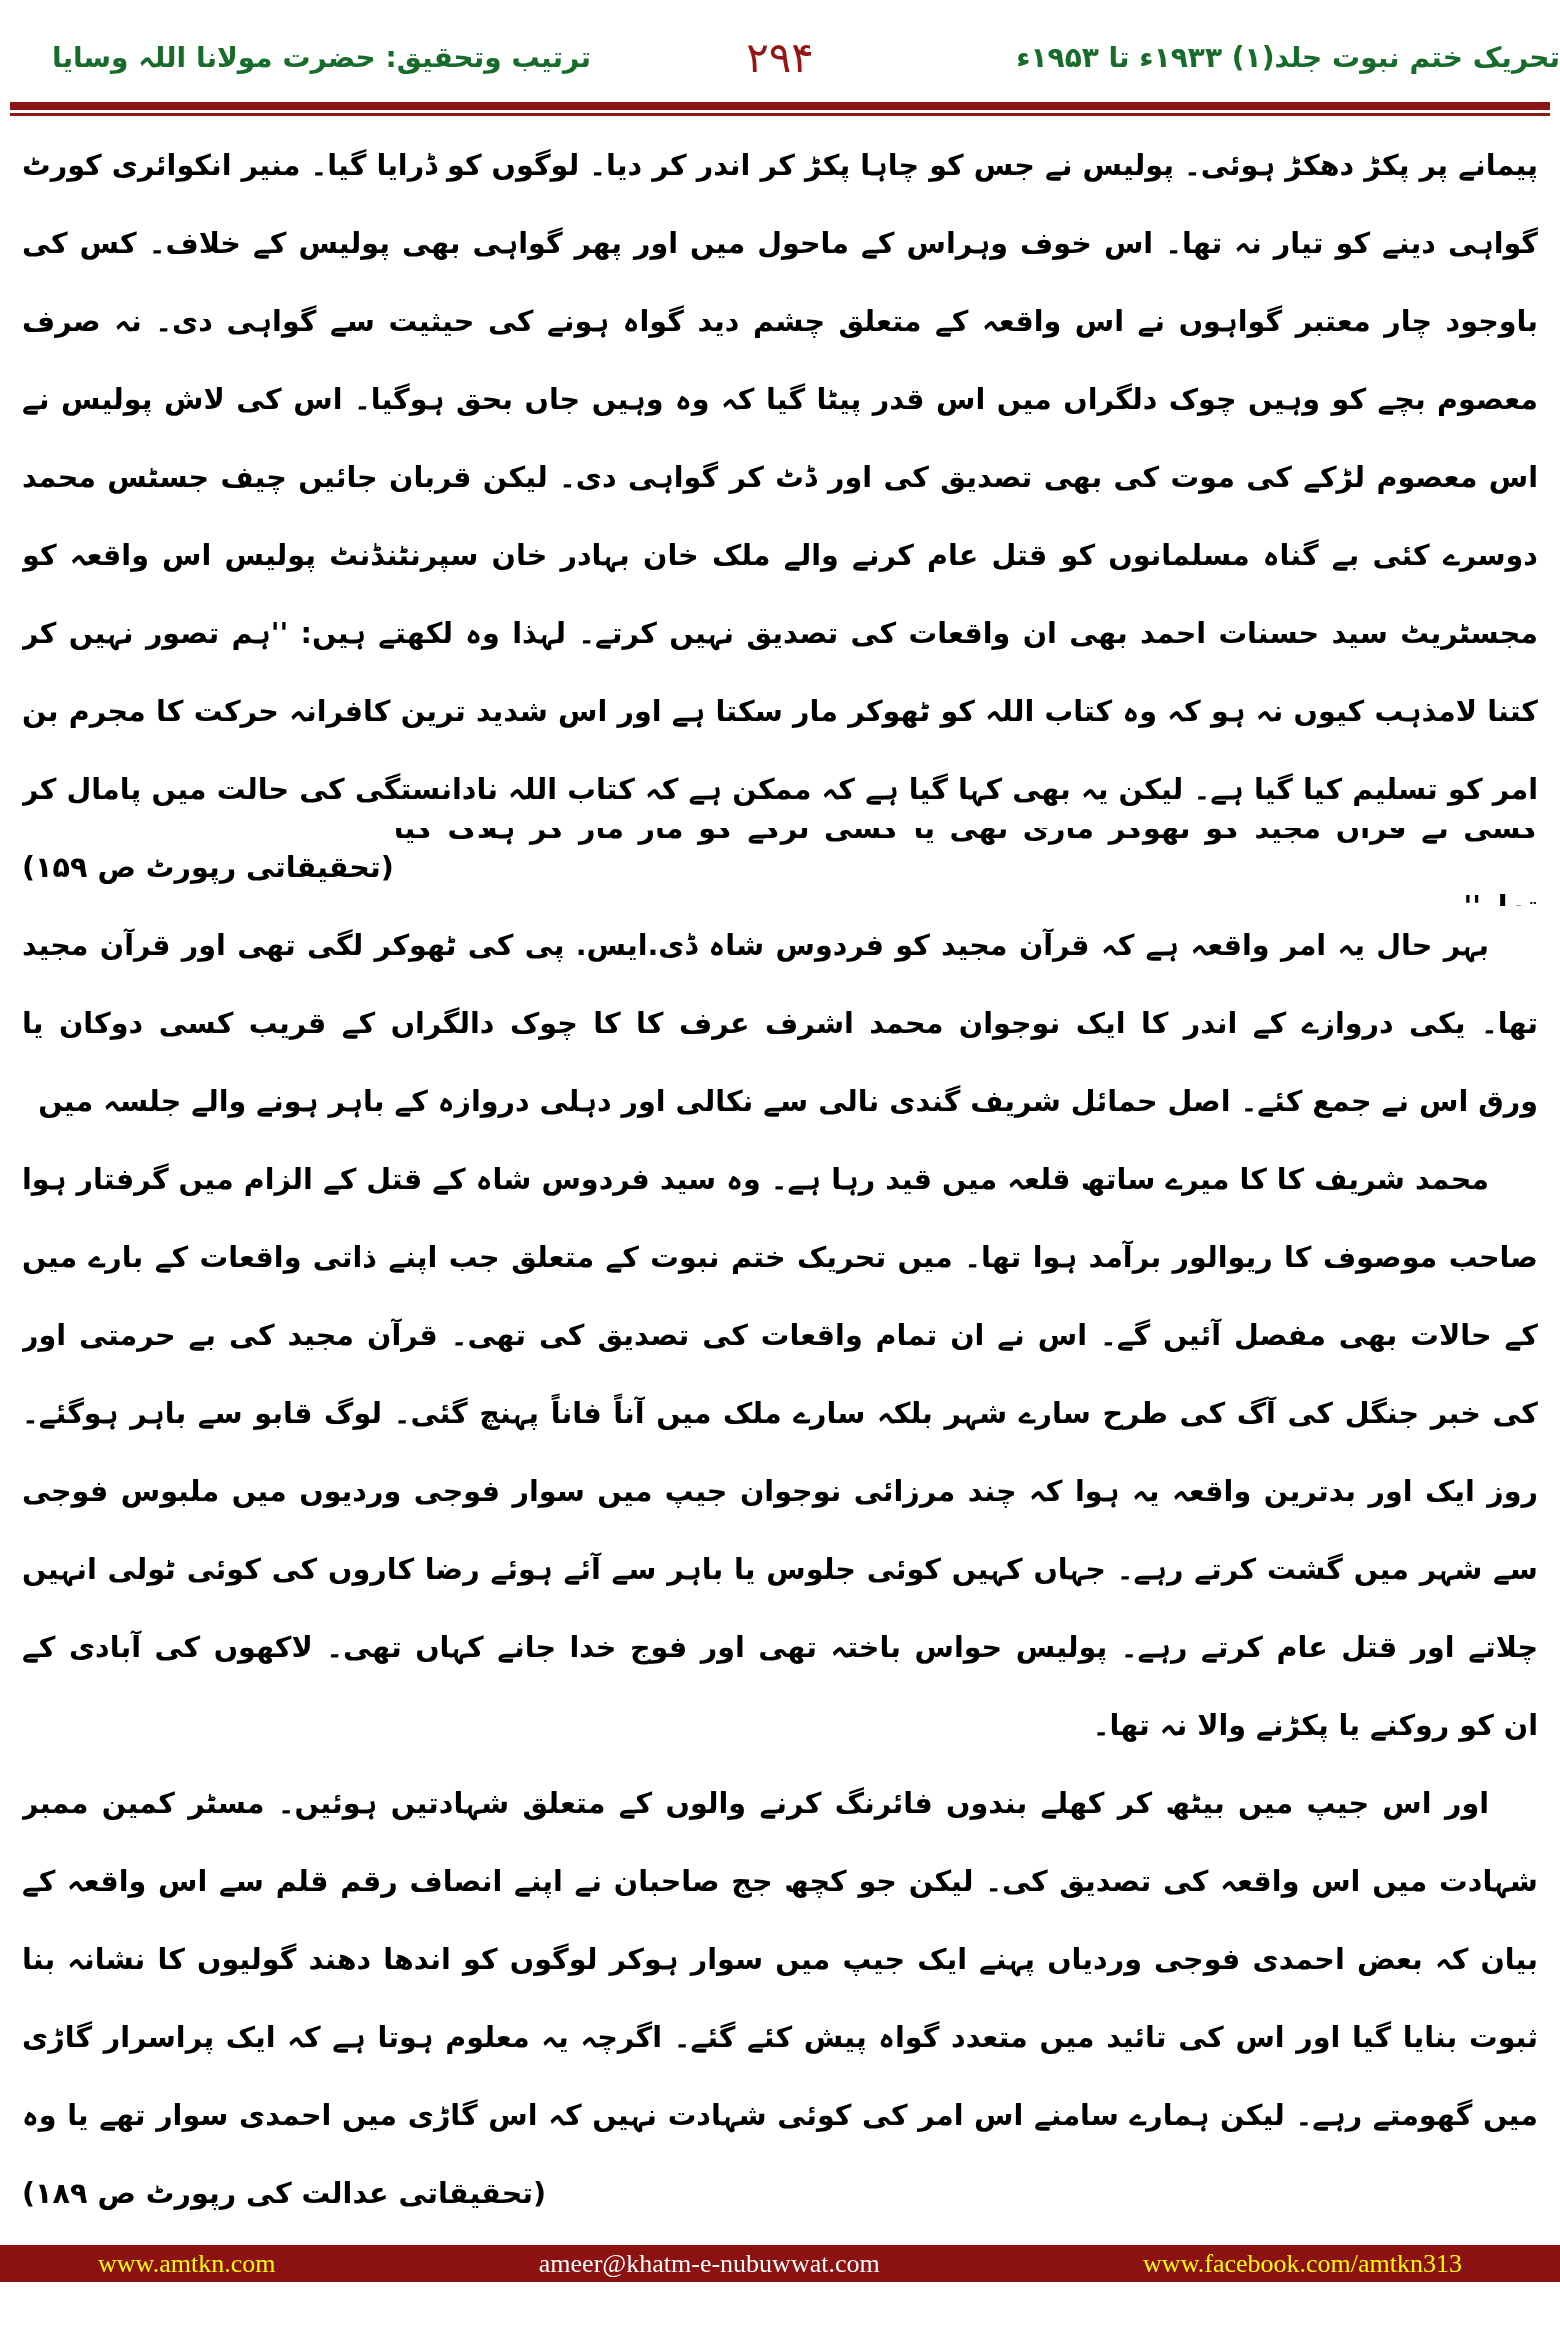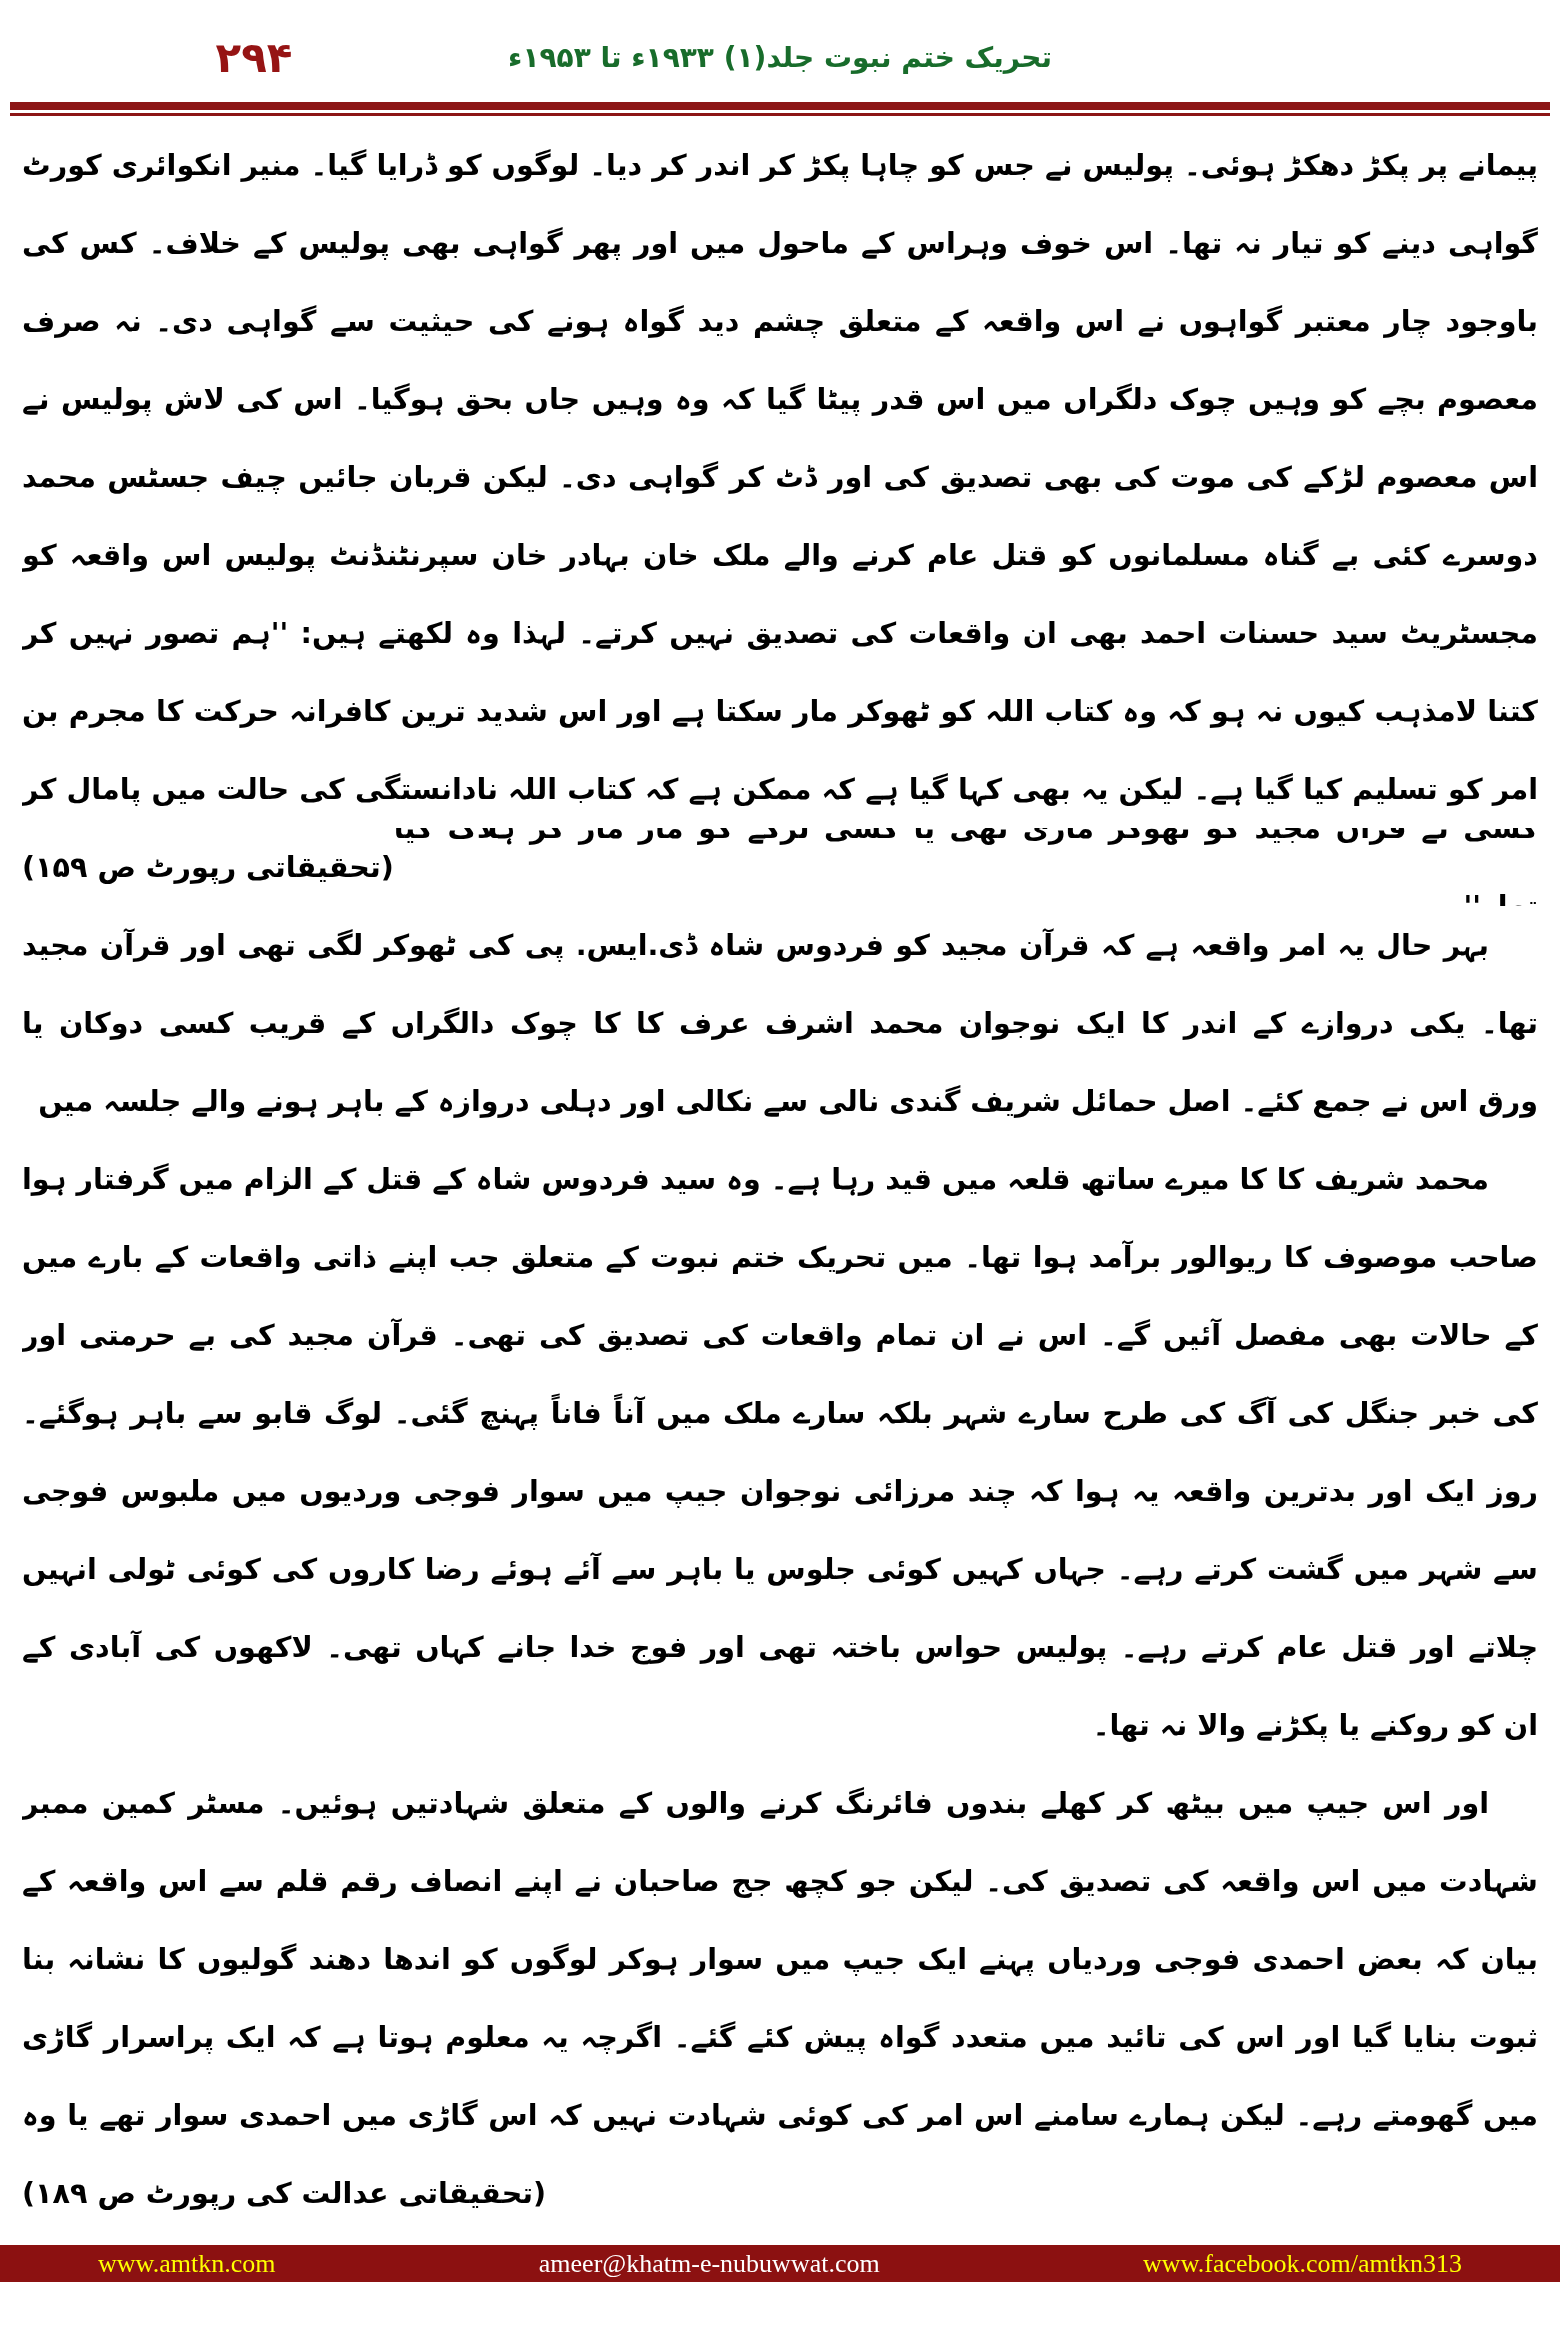--- a/index.html
+++ b/index.html
@@ -23,21 +23,21 @@
     direction:rtl;
   }
   .hdr-title {
     text-align:right; 
     font-size:28px; font-weight:bold;
     color:var(--header-green,#186c2b);
     direction:rtl;
   }
   .hdr-pageno {
     text-align:center;
-    font-size:42px; font-weight:bold;
+    font-size:42px; font-weight:normal;
     color:var(--page-number-red,#961414);
     direction:rtl;
   }
 
   
   .rule-wrap { position:absolute; top:102px; left:10px; right:10px; }
   .rule-thick { height:7.6px;  background:var(--rule-red,#8c1616); }
   .rule-gap   { height:3.4px;  background:#ffffff; }
   .rule-thin  { height:3.4px;  background:var(--rule-red,#8c1616); }
 
@@ -86,20 +86,21 @@
   }
   .footer-url   { color:var(--footer-link-yellow,#ffff00); }
   .footer-email { color:var(--footer-email-white,#ffffff);text-align:right; }
 </style>
 </head>
 <body>
 
 <div class="page">
 
   <div class="page-header">
+    <div class="hdr-credit">ترتیب وتحقیق: حضرت مولانا اللہ وسایا</div>
     <div class="hdr-pageno">۲۹۴</div>
     <div class="hdr-title">تحریک ختم نبوت جلد(۱) ۱۹۳۳ء تا ۱۹۵۳ء</div>
   </div>
 
   <div class="rule-wrap">
     <div class="rule-thick"></div>
     <div class="rule-gap"></div>
     <div class="rule-thin"></div>
   </div>
 

